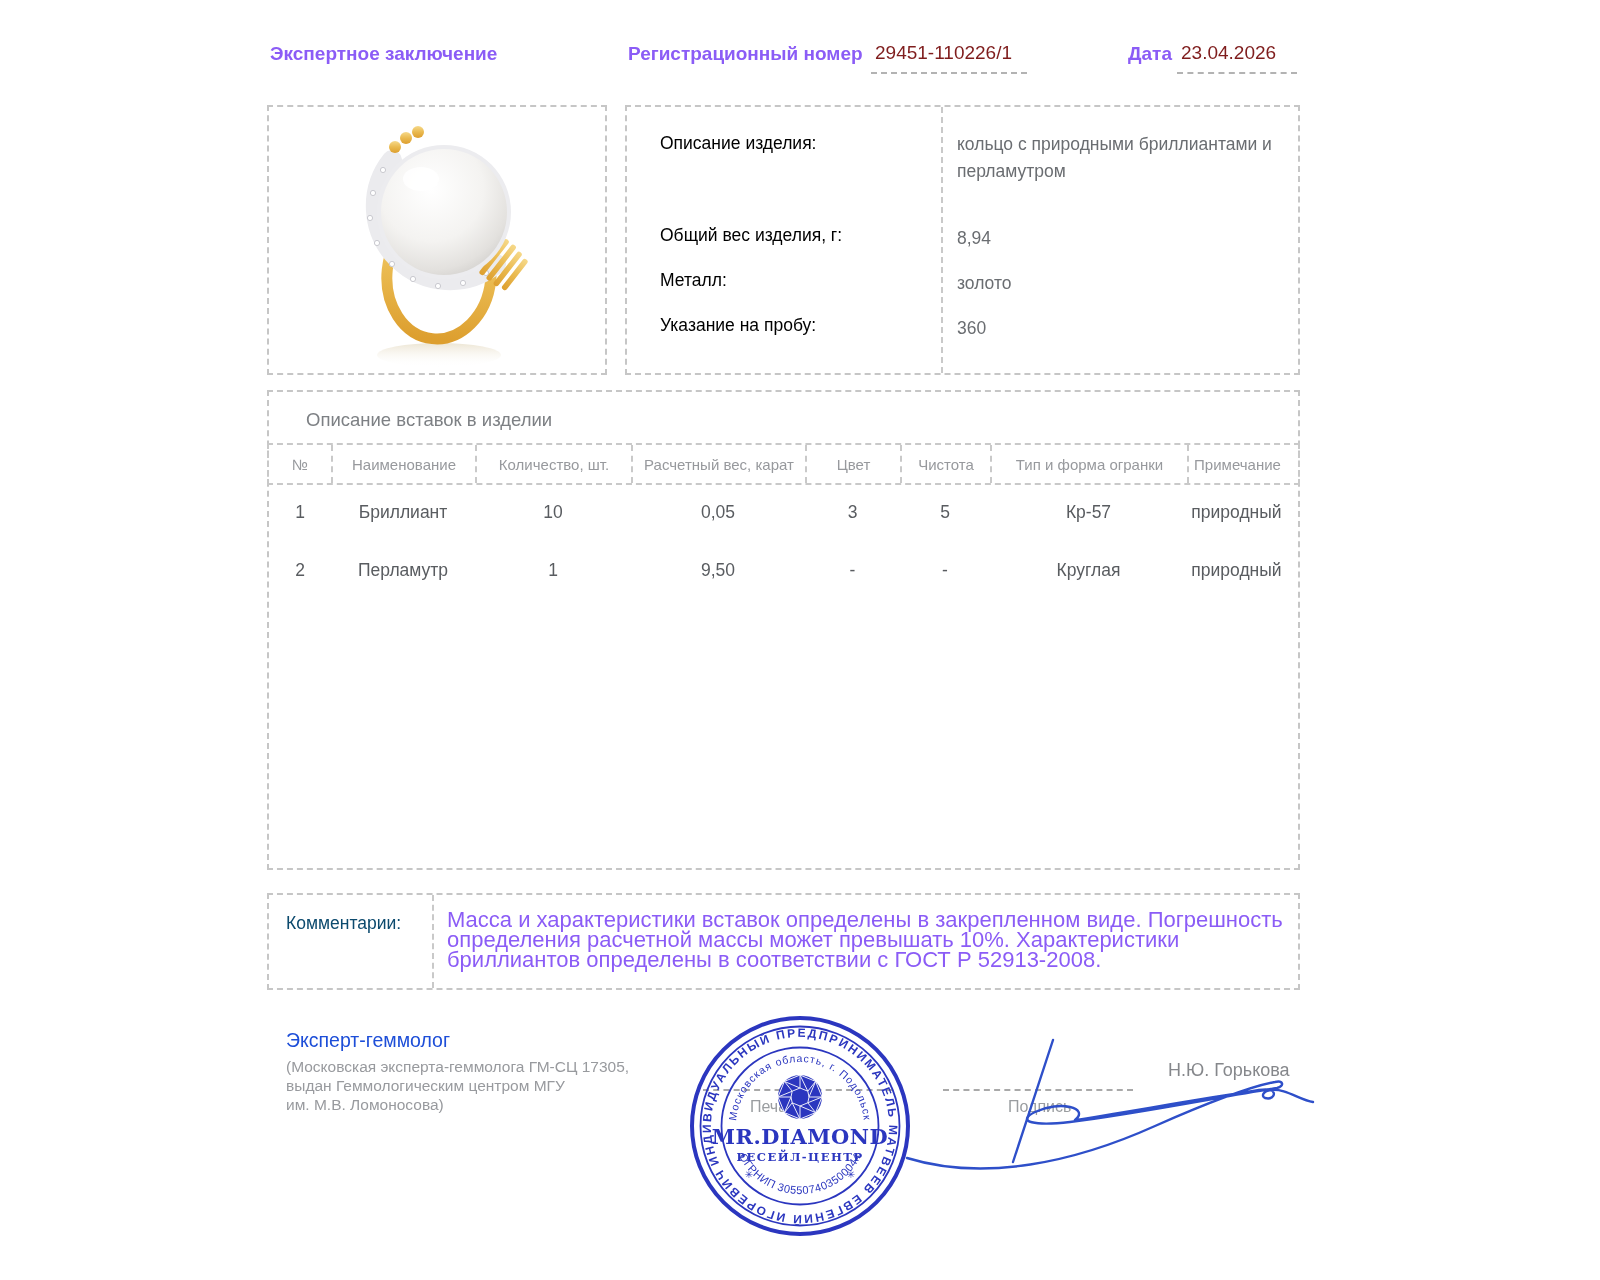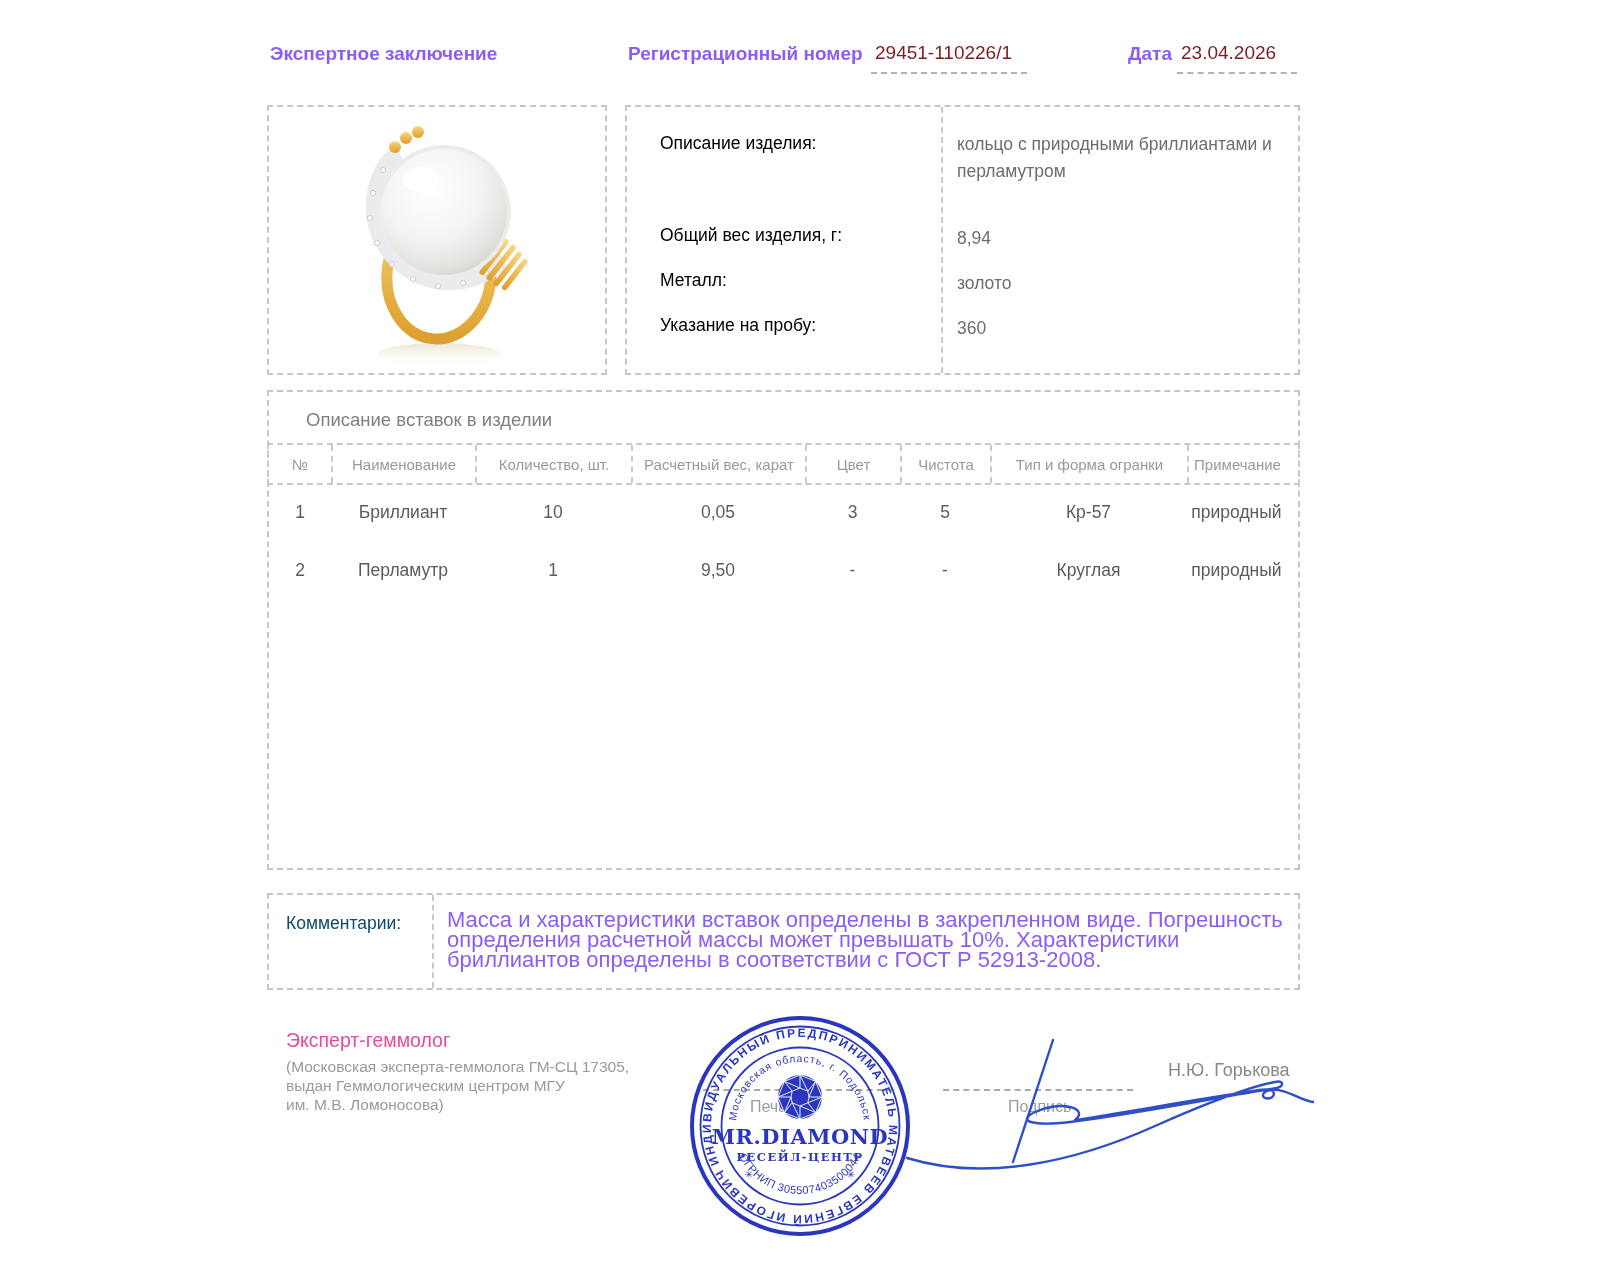--- a/index.html
+++ b/index.html
@@ -26,21 +26,21 @@
   .th:first-child{border-left:none;}
   .trow{display:flex;height:24px;}
   .td{display:flex;align-items:center;justify-content:center;font-size:17.5px;color:#595c60;box-sizing:border-box;}
   .w0{width:62px}.w1{width:144px}.w2{width:156px}.w3{width:174px}
   .w4{width:95px}.w5{width:90px}.w6{width:197px}.w7{width:99px}
   
   .com-label-col{position:absolute;left:0;top:0;bottom:0;width:163px;border-right:2px dashed #c9c9c9;}
   .com-label{font-size:17.5px;color:#0c4a6e;}
   .com-text{font-size:22px;color:#8b5cf6;line-height:20px;}
   
-  .exp-title{font-size:19.5px;color:#ec4899;}
+  .exp-title{font-size:19.5px;color:#1d4ed8;}
   .exp-sub{font-size:15.5px;color:#989a9e;line-height:19px;}
   .ph-line{border-bottom:2px dashed #a9a9a9;height:0;}
   .ph-label{font-size:16px;color:#9a9da0;}
   .exp-name{font-size:18px;color:#85878b;}
 </style>
 </head>
 <body>
 
 <div class="abs hdr-bold" style="left:270px;top:43px;">Экспертное заключение</div>
 <div class="abs hdr-bold" style="left:628px;top:43px;">Регистрационный номер</div>

